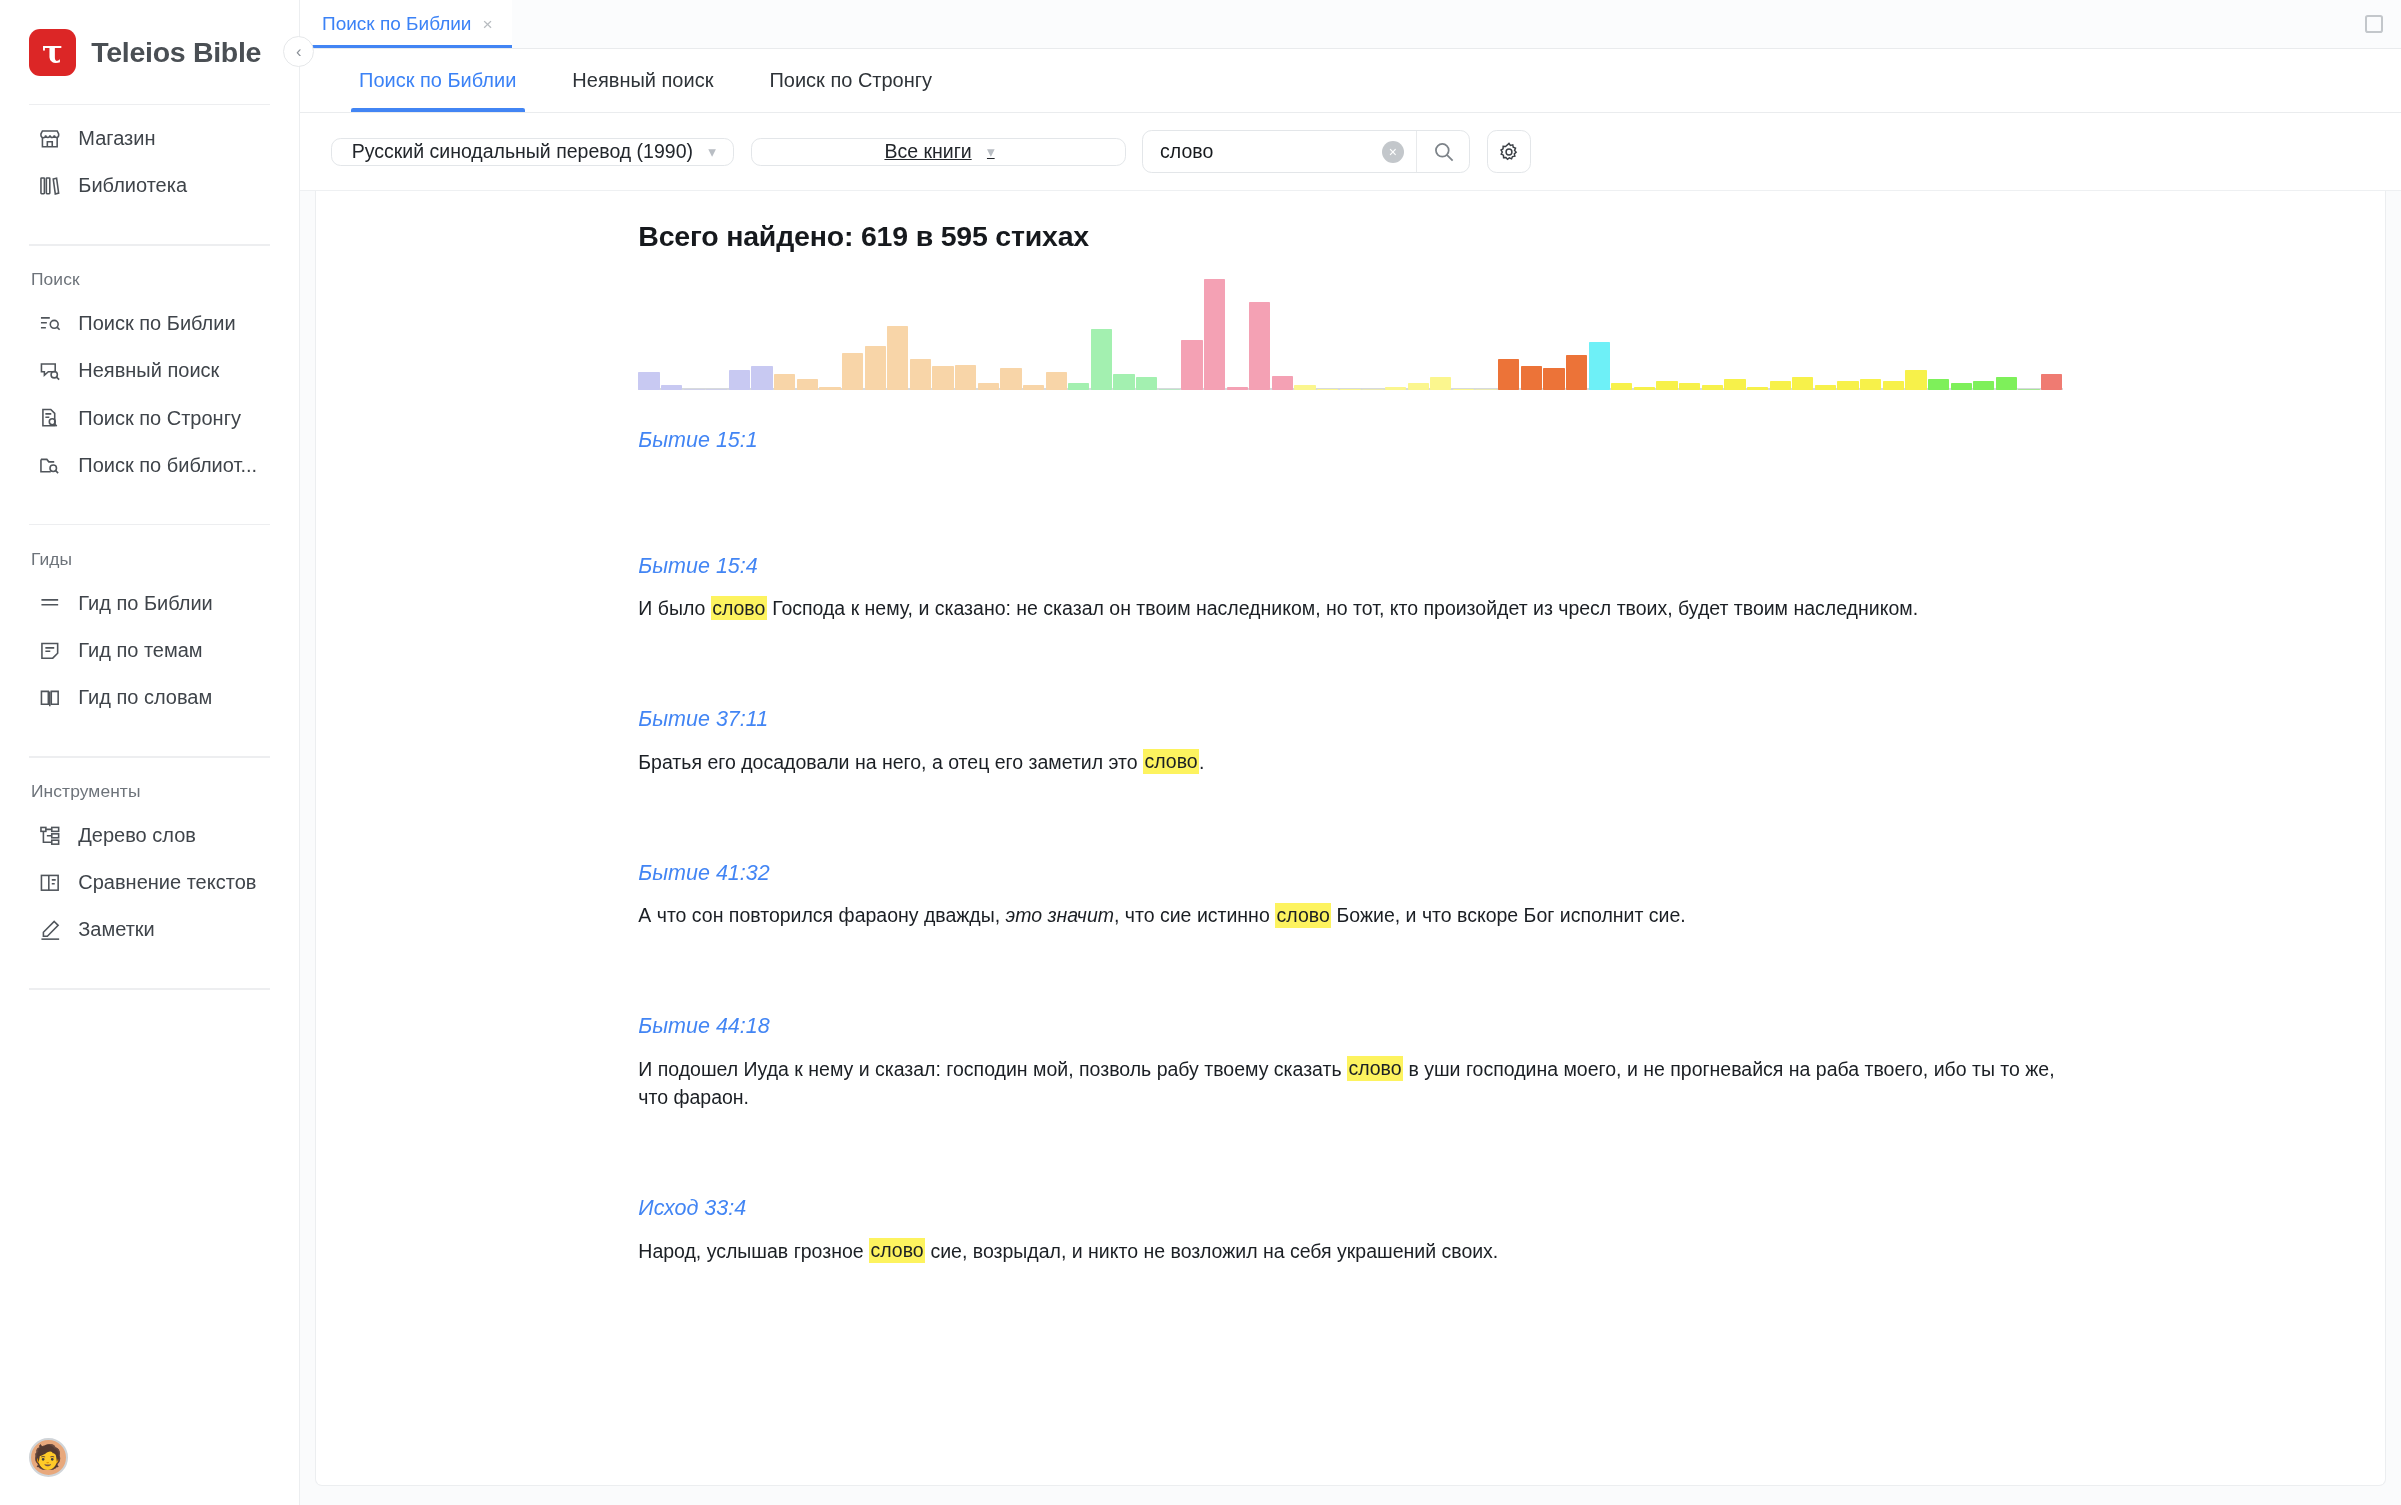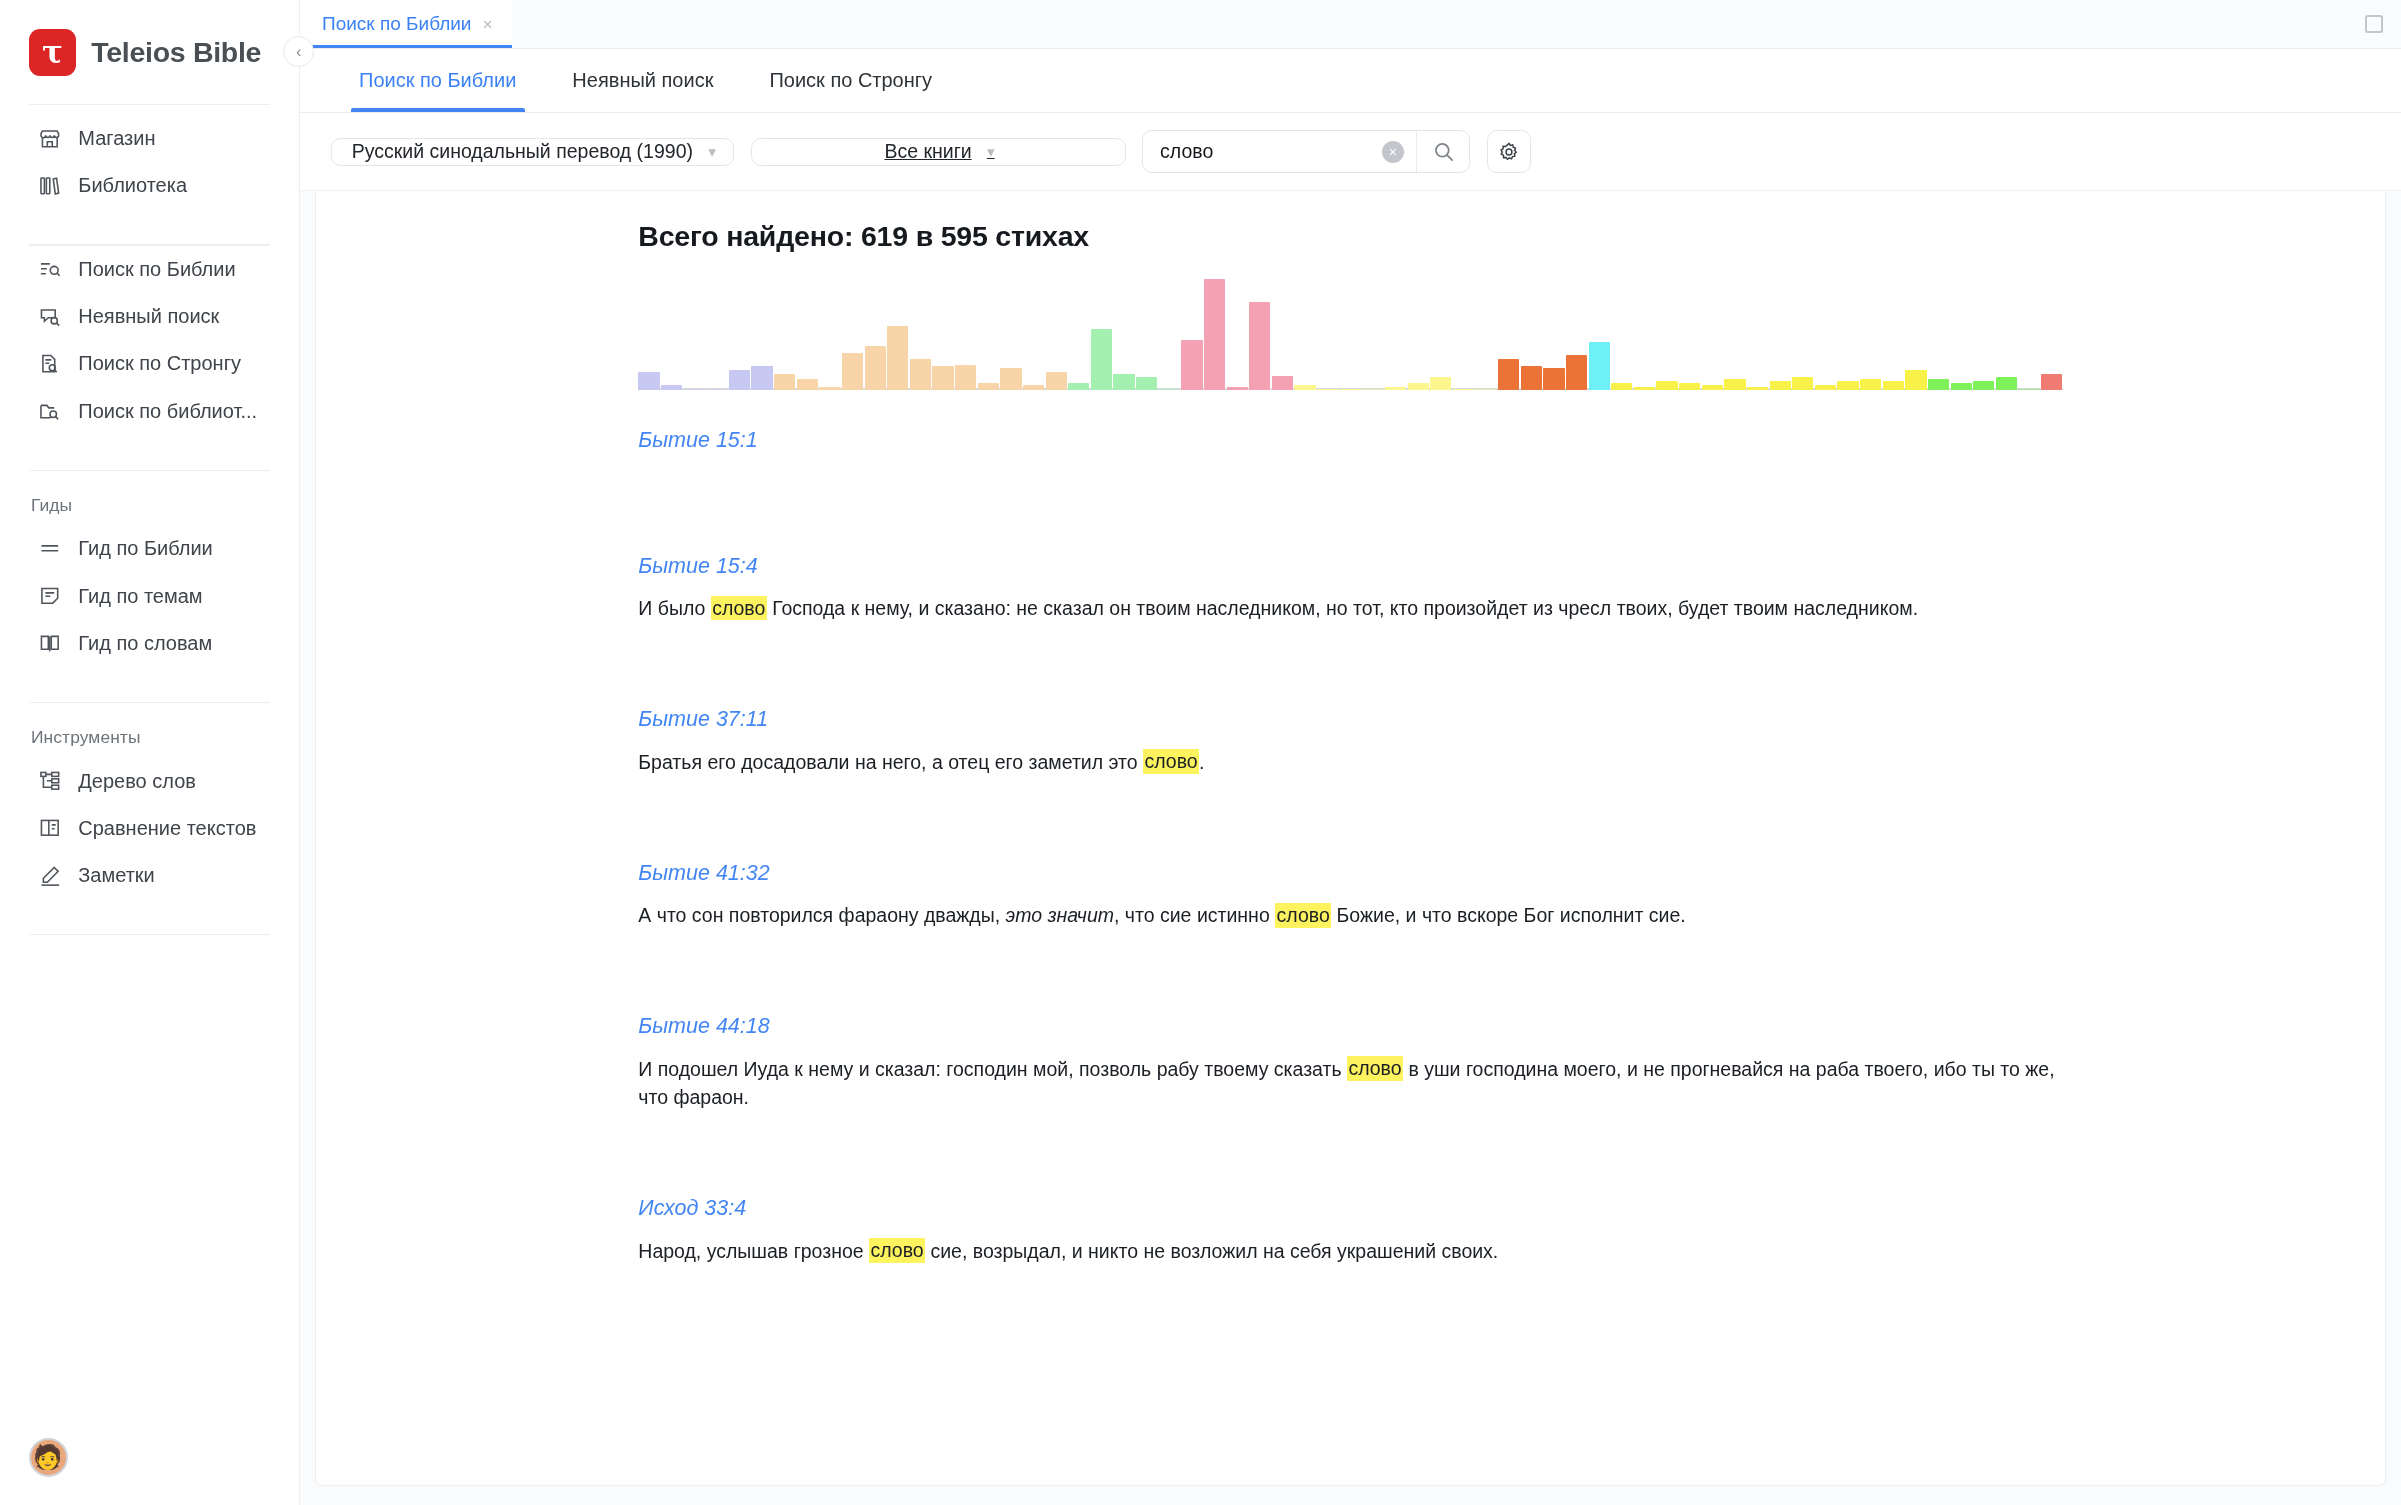--- a/index.html
+++ b/index.html
@@ -210,20 +210,21 @@
             <path d="M15.5 5.2l3.4-.9 2.1 15.1-3.4.9z"></path>
           </svg>
         </span>
         <span class="sb-label">Библиотека</span>
       </div>
     </div>
 
     <div class="sb-divider"></div>
 
     <div class="sb-group">
+      <div class="sb-section-label">Поиск</div>
       <div class="sb-item">
         <span class="ico">
           <svg viewBox="0 0 24 24" fill="none" stroke="currentColor" stroke-width="1.6">
             <path d="M3 6h9M3 11h6M3 16h5"></path>
               <circle cx="16.5" cy="12.5" r="4"></circle>
               <path d="M19.6 15.6L22 18"></path>
           </svg>
         </span>
         <span class="sb-label">Поиск по Библии</span>
       </div>

